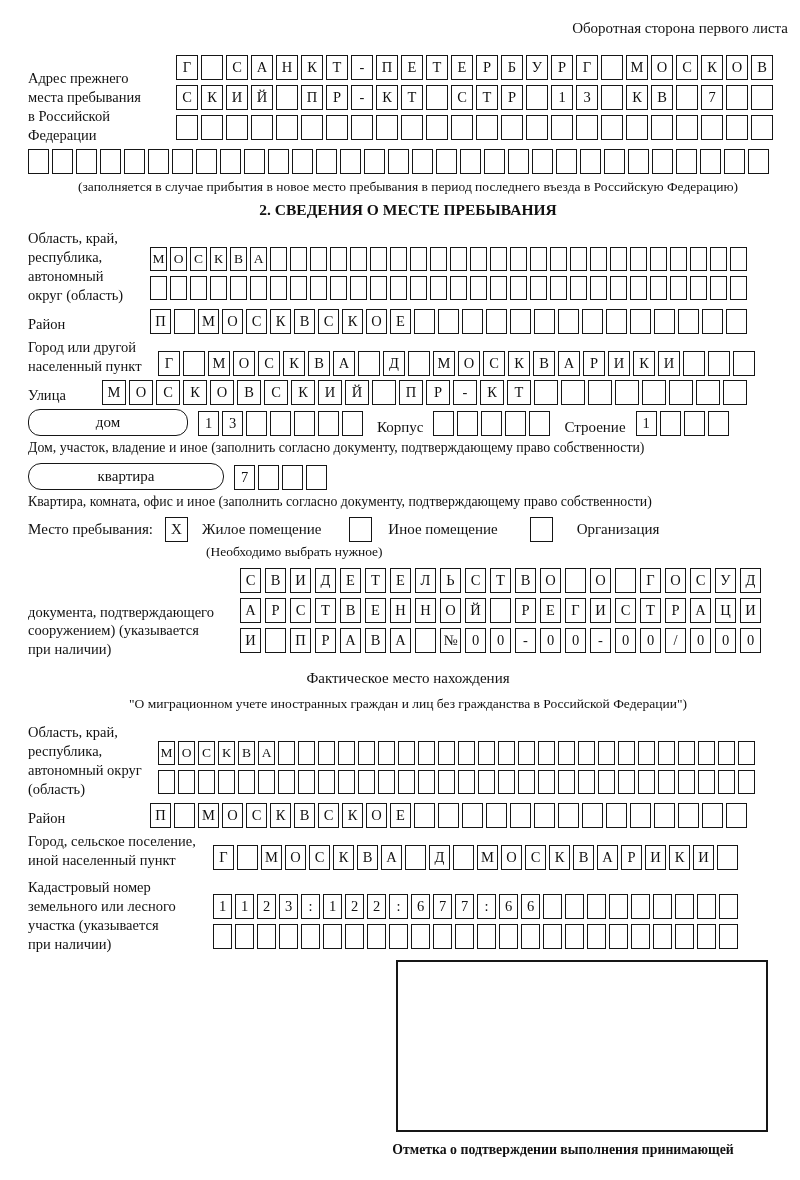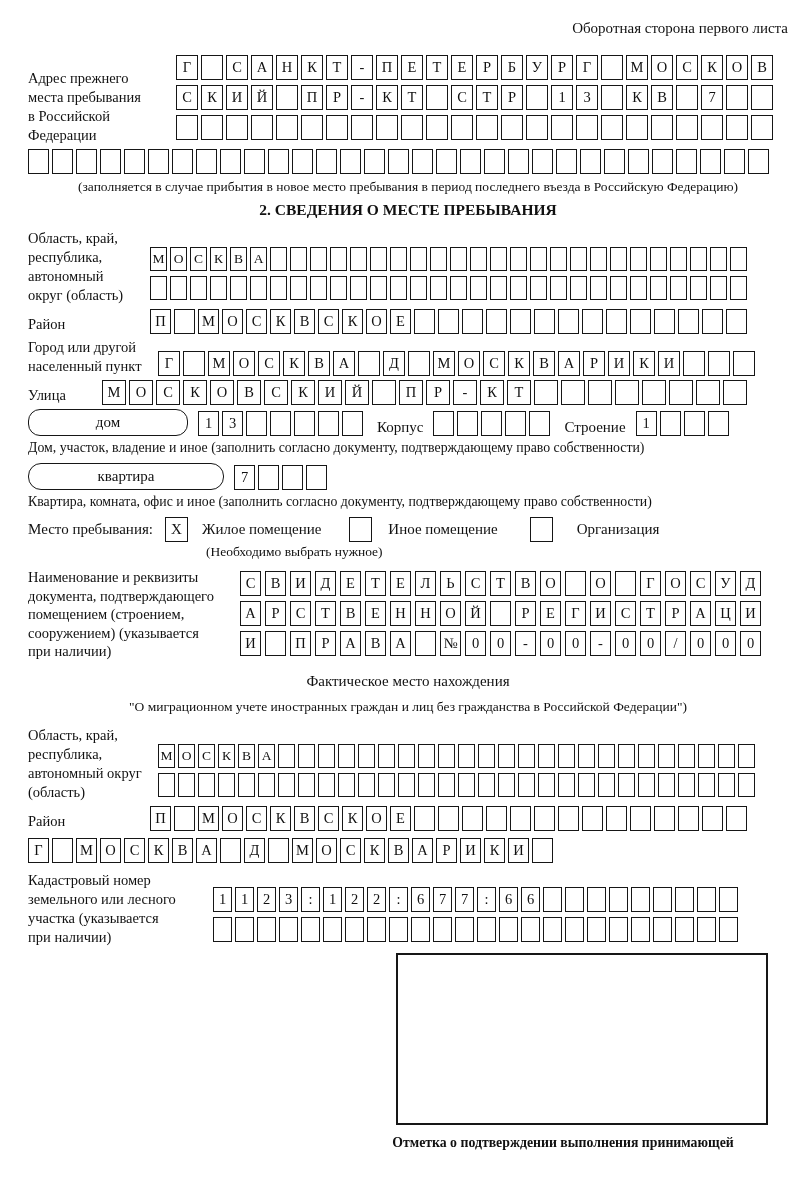--- a/index.html
+++ b/index.html
@@ -399,23 +399,21 @@
     <span>Жилое помещение</span>
     <span class="cb" style="margin:0 16px 0 28px;"></span>
     <span>Иное помещение</span>
     <span class="cb" style="margin:0 24px 0 32px;"></span>
     <span>Организация</span>
   </div>
   <div class="stay-note">(Необходимо выбрать нужное)</div>
 
   <div class="form-row">
     <div class="row-label lw212" style="line-height:18.5px;">
-        <div class="lbl-line">Наименование и реквизиты</div>
         <div class="lbl-line">документа, подтверждающего</div>
-        <div class="lbl-line">помещением (строением,</div>
         <div class="lbl-line">сооружением) (указывается</div>
         <div class="lbl-line">при наличии)</div>
       </div>
     <div class="rows">
       <div class="cells g4">
           <span class="cell filled">С</span>
           <span class="cell filled">В</span>
           <span class="cell filled">И</span>
           <span class="cell filled">Д</span>
           <span class="cell filled">Е</span>
@@ -590,20 +588,24 @@
         <span class="cell"></span>
         <span class="cell"></span>
         <span class="cell"></span>
         <span class="cell"></span>
         <span class="cell"></span>
         <span class="cell"></span>
       </div>
   </div>
 
   <div class="form-row">
+    <div class="row-label lw185">
+        <div class="lbl-line">Город, сельское поселение,</div>
+        <div class="lbl-line">иной населенный пункт</div>
+      </div>
     <div class="cells" style="margin-top:3px;">
         <span class="cell filled">Г</span>
         <span class="cell"></span>
         <span class="cell filled">М</span>
         <span class="cell filled">О</span>
         <span class="cell filled">С</span>
         <span class="cell filled">К</span>
         <span class="cell filled">В</span>
         <span class="cell filled">А</span>
         <span class="cell"></span>

